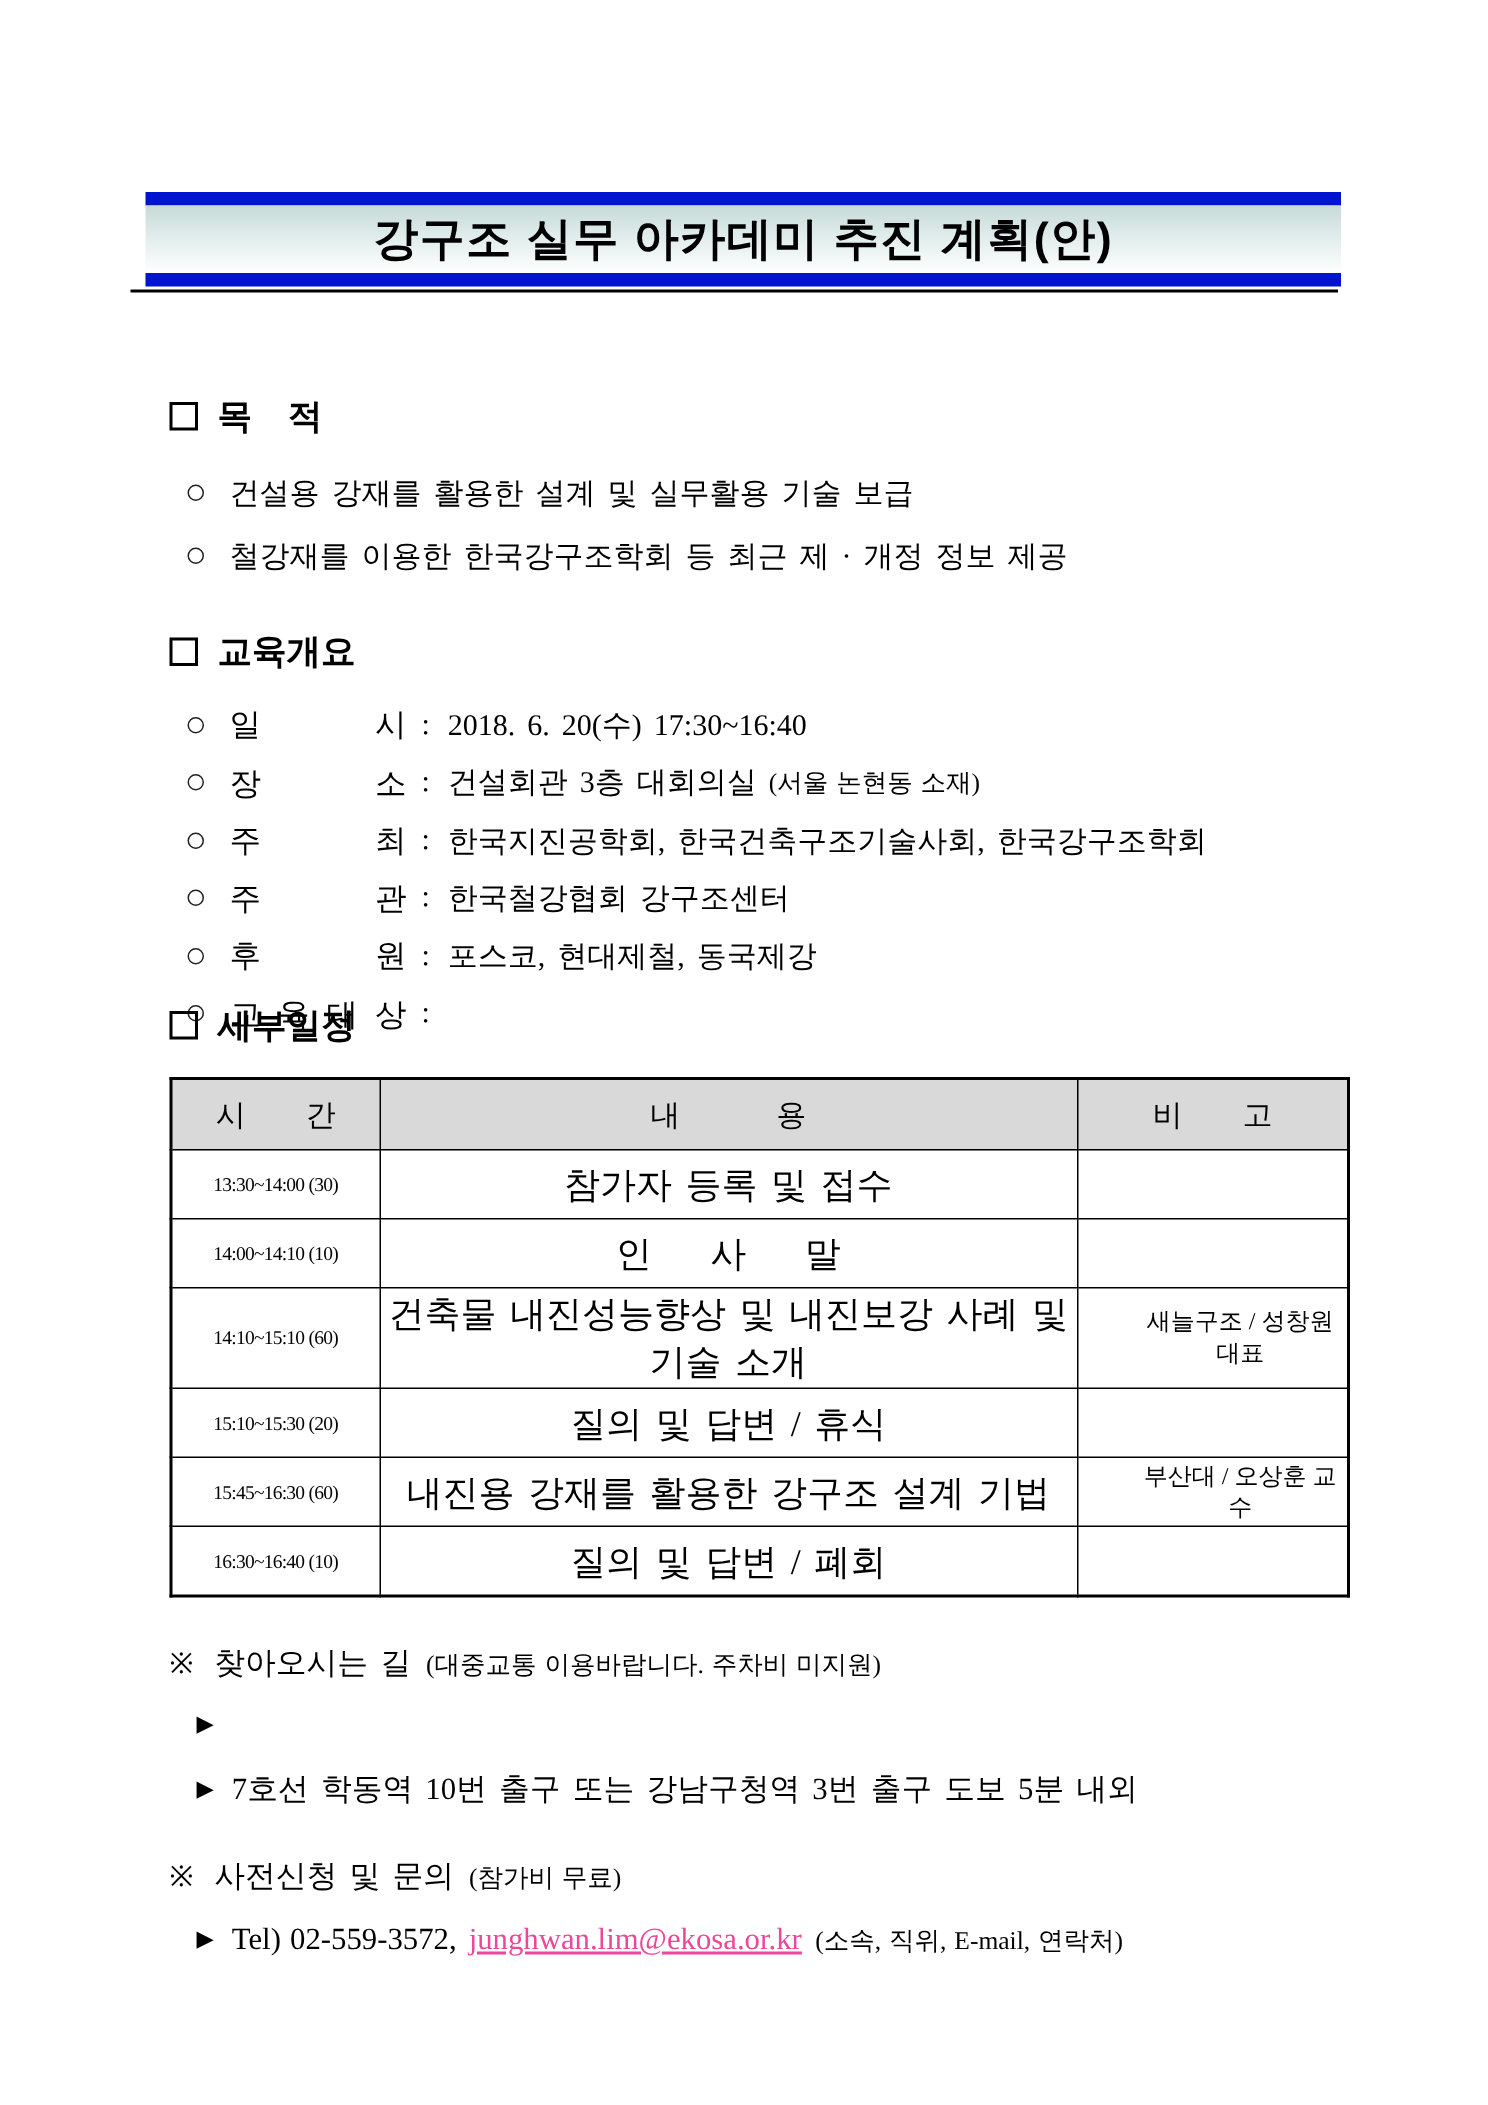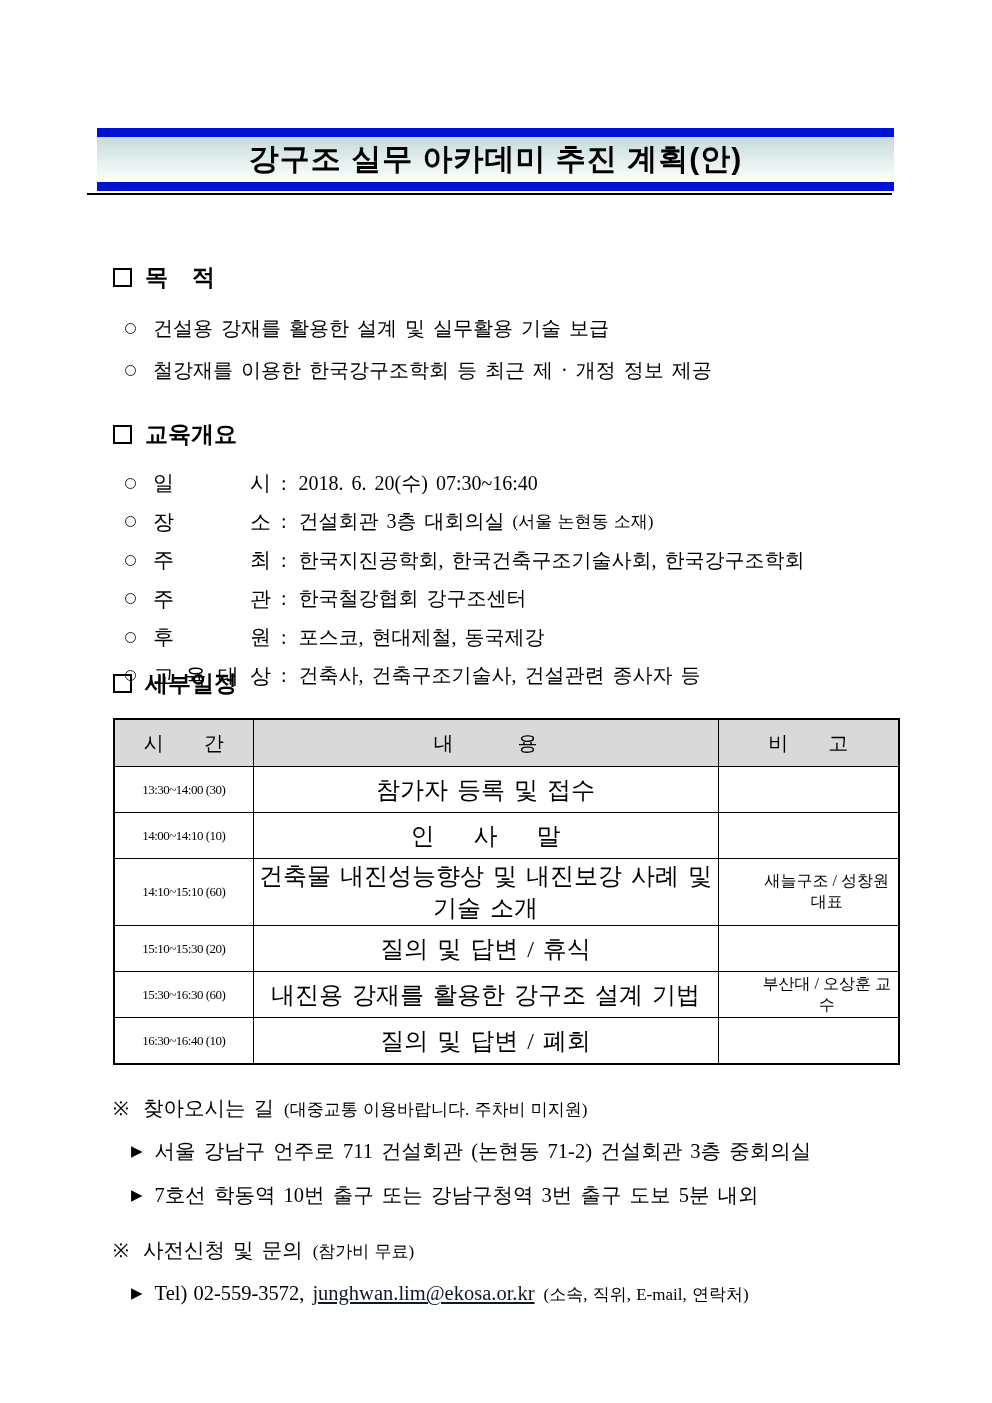--- a/index.html
+++ b/index.html
@@ -81,21 +81,21 @@
   .ref-row{display:flex;align-items:baseline;font-size:20.5px;word-spacing:3px;}
   .ref-mark{margin-right:14px;font-size:19px;}
   .ref-note{font-size:17px;margin-left:10px;word-spacing:1px;}
   .arrow-row{
     display:flex;align-items:baseline;
     font-size:20.5px;word-spacing:3px;
     margin-top:16px;padding-left:18px;line-height:26px;
   }
   .arrow{font-size:15px;margin-right:12px;position:relative;top:-2px;
          font-family:"DejaVu Sans",sans-serif;}
-  .email-link{color:#0f172a;text-decoration:underline;cursor:pointer;word-spacing:0;}
+  .email-link{color:#ec4899;text-decoration:underline;cursor:pointer;word-spacing:0;}
   .tel-text{word-spacing:1px;}
   .suffix-note{font-size:17px;margin-left:9px;word-spacing:1px;}
 </style>
 </head>
 <body>
 
 <div class="page">
 
   <div class="banner">
     <div class="bar"></div>
@@ -132,21 +132,21 @@
       <span data-bind="overview.heading">교육개요</span>
     </div>
     <div class="ov-rows">
       <div class="ov-row">
         <span class="circle"></span>
         <span class="ov-label w-label" data-bind-justify="overview.items.0.label">
             <span>일</span>
             <span>시</span>
           </span>
         <span class="ov-colon" data-bind="overview.separator">:</span>
-        <span class="ov-value" data-bind="overview.items.0.value">2018. 6. 20(수) 07:30~16:40</span>
+        <span class="ov-value" data-bind="overview.items.0.value">2018. 6. 20(수) 17:30~16:40</span>
         <span class="ov-note" data-bind="overview.items.0.note"></span>
       </div>
       <div class="ov-row">
         <span class="circle"></span>
         <span class="ov-label w-label" data-bind-justify="overview.items.1.label">
             <span>장</span>
             <span>소</span>
           </span>
         <span class="ov-colon" data-bind="overview.separator">:</span>
         <span class="ov-value" data-bind="overview.items.1.value">건설회관 3층 대회의실</span>
@@ -184,21 +184,20 @@
       </div>
       <div class="ov-row">
         <span class="circle"></span>
         <span class="ov-label w-label" data-bind-justify="overview.items.5.label">
             <span>교</span>
             <span>육</span>
             <span>대</span>
             <span>상</span>
           </span>
         <span class="ov-colon" data-bind="overview.separator">:</span>
-        <span class="ov-value" data-bind="overview.items.5.value">건축사, 건축구조기술사, 건설관련 종사자 등</span>
         <span class="ov-note" data-bind="overview.items.5.note"></span>
       </div>
     </div>
   </div>
 
   <div class="section" style="top:668px;">
     <div class="sec-heading">
       <span class="checkbox"></span>
       <span data-bind="schedule.heading">세부일정</span>
     </div>
@@ -243,42 +242,41 @@
           <td class="cell-time" data-bind="schedule.rows.2.time">14:10~15:10 (60)</td>
           <td class="cell-content" data-bind="schedule.rows.2.content">건축물 내진성능향상 및 내진보강 사례 및 기술 소개</td>
           <td class="cell-remark" data-bind="schedule.rows.2.remark">새늘구조 / 성창원 대표</td>
         </tr>
         <tr>
           <td class="cell-time" data-bind="schedule.rows.3.time">15:10~15:30 (20)</td>
           <td class="cell-content" data-bind="schedule.rows.3.content">질의 및 답변 / 휴식</td>
           <td class="cell-remark" data-bind="schedule.rows.3.remark"></td>
         </tr>
         <tr>
-          <td class="cell-time" data-bind="schedule.rows.4.time">15:30~16:30 (60)</td>
+          <td class="cell-time" data-bind="schedule.rows.4.time">15:45~16:30 (60)</td>
           <td class="cell-content" data-bind="schedule.rows.4.content">내진용 강재를 활용한 강구조 설계 기법</td>
           <td class="cell-remark" data-bind="schedule.rows.4.remark">부산대 / 오상훈 교수</td>
         </tr>
         <tr>
           <td class="cell-time" data-bind="schedule.rows.5.time">16:30~16:40 (10)</td>
           <td class="cell-content" data-bind="schedule.rows.5.content">질의 및 답변 / 폐회</td>
           <td class="cell-remark" data-bind="schedule.rows.5.remark"></td>
         </tr>
       </tbody>
     </table>
   </div>
 
   <div class="section" style="top:1094px;">
     <div class="ref-row">
       <span class="ref-mark" data-bind="directions.mark">※</span>
       <span data-bind="directions.heading">찾아오시는 길</span>
       <span class="ref-note" data-bind="directions.note">(대중교통 이용바랍니다. 주차비 미지원)</span>
     </div>
     <div class="arrow-row">
       <span class="arrow" data-bind="directions.arrow">▶</span>
-      <span data-bind="directions.lines.0">서울 강남구 언주로 711 건설회관 (논현동 71-2) 건설회관 3층 중회의실</span>
     </div>
     <div class="arrow-row">
       <span class="arrow" data-bind="directions.arrow">▶</span>
       <span data-bind="directions.lines.1">7호선 학동역 10번 출구 또는 강남구청역 3번 출구 도보 5분 내외</span>
     </div>
   </div>
 
   <div class="section" style="top:1236px;">
     <div class="ref-row">
       <span class="ref-mark" data-bind="contact.mark">※</span>

